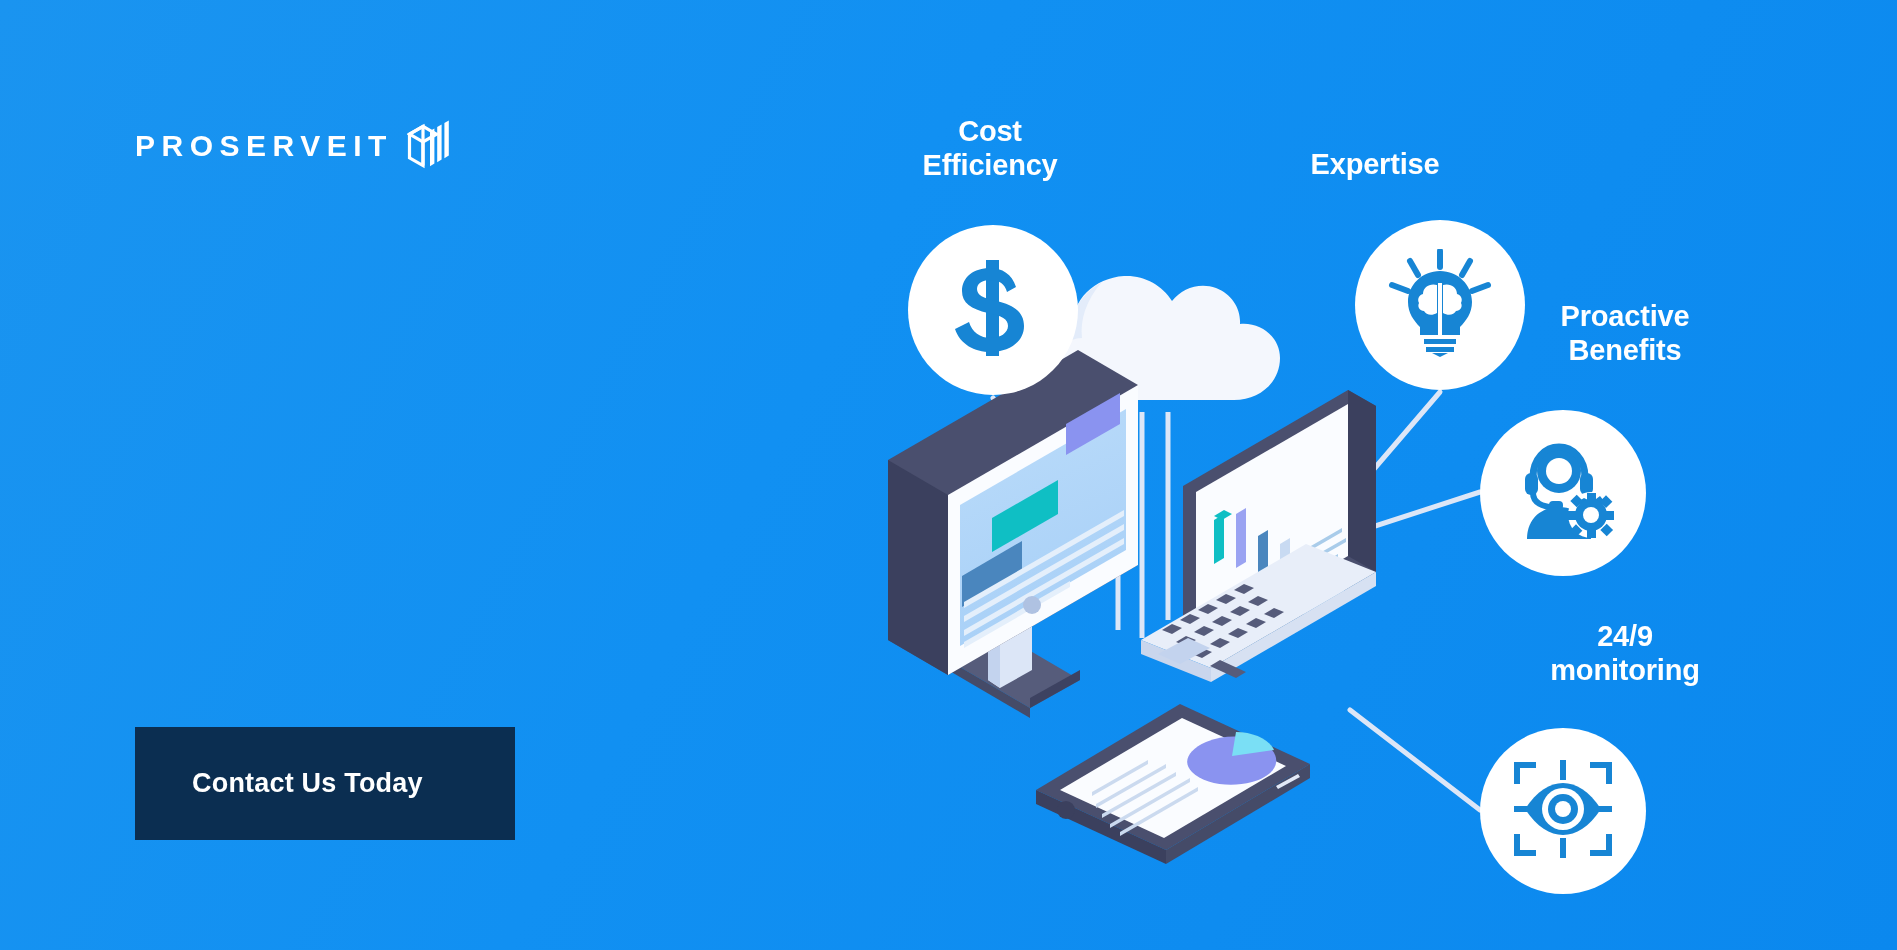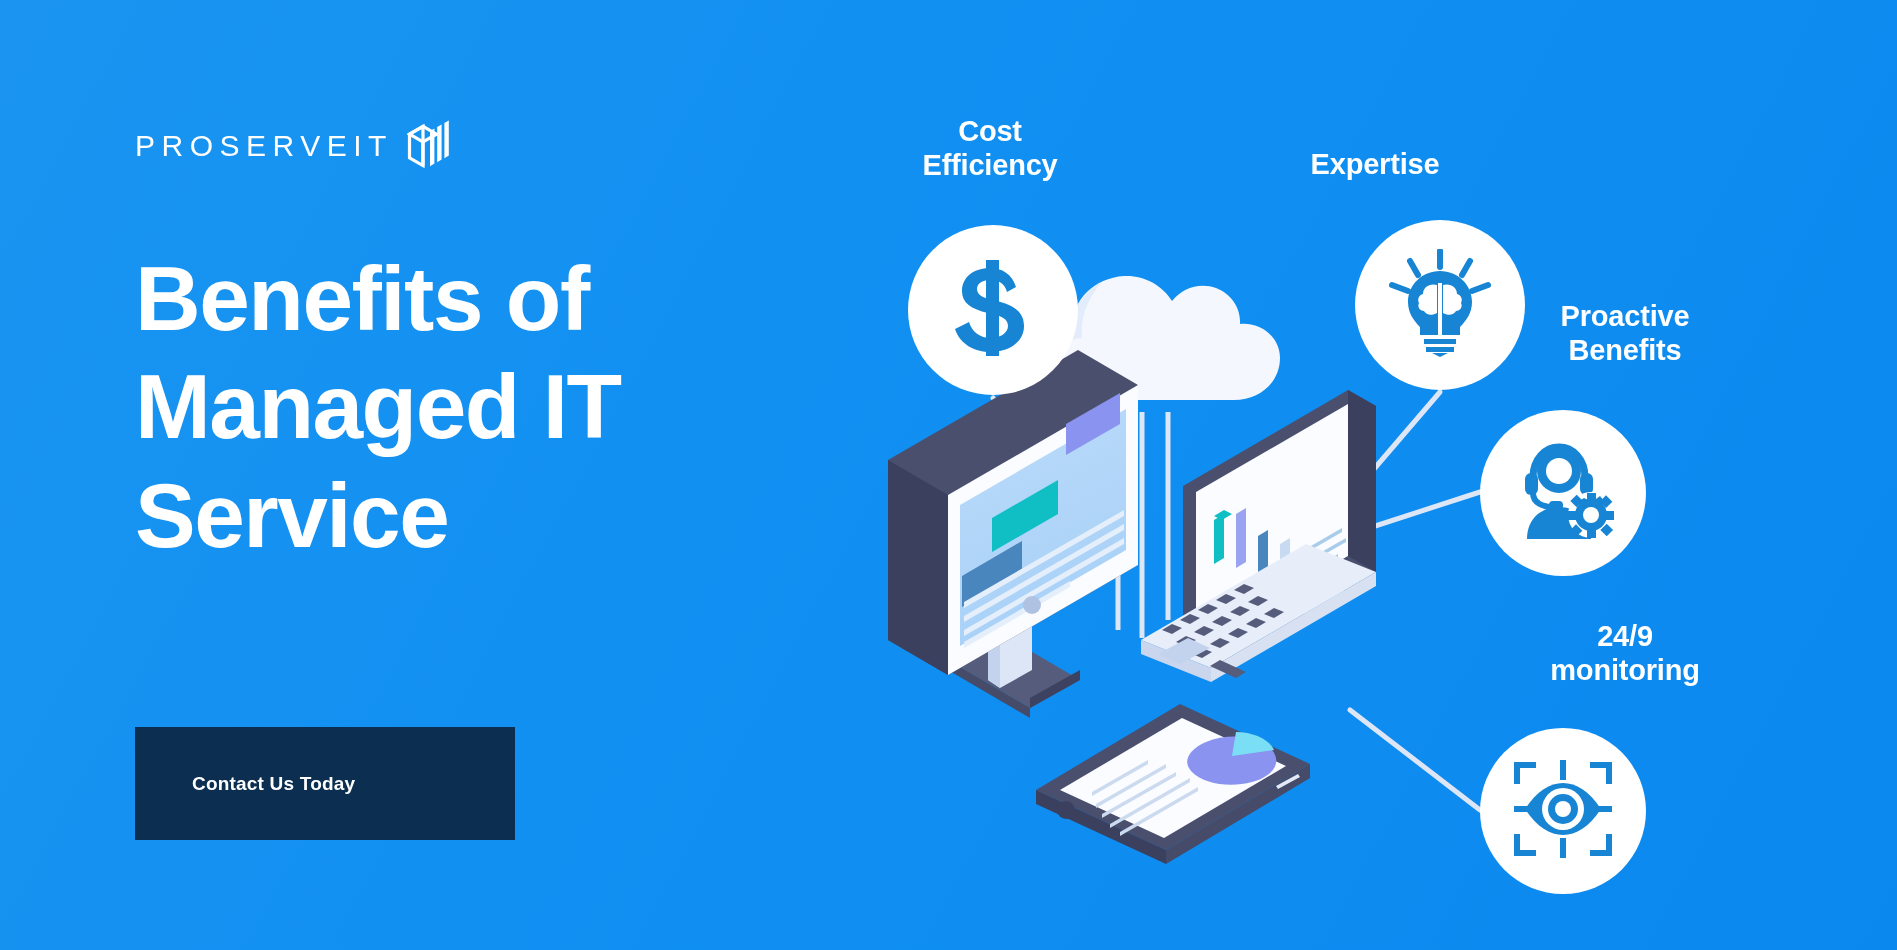--- a/index.html
+++ b/index.html
@@ -26,21 +26,21 @@
   #logo-lockup {
     position:absolute;
     left:5px; top:120px;
     display:flex;
     align-items:center;
     gap:14px;
   }
   #logo-wordmark {
     color:#ffffff;
     font-size:30px;
-    font-weight:400;
+    font-weight:700;
     letter-spacing:6.5px;
     line-height:1;
     white-space:nowrap;
   }
   #logo-mark { display:block; }
 
   #headline {
     position:absolute;
     left:5px; top:245px;
     width:660px;
@@ -56,21 +56,21 @@
     left:5px; top:727px;
     width:380px; height:113px;
     background:#0B2E51;
     border:none;
     display:flex;
     align-items:center;
     cursor:pointer;
   }
   #cta-label {
     color:#ffffff;
-    font-size:19px;
+    font-size:27px;
     font-weight:bold;
     letter-spacing:0.2px;
     padding-left:57px;
     text-align:right;
   }
 
   
   #illustration {
     position:absolute;
     left:880px; top:0;
@@ -127,21 +127,20 @@
           <path d="M2.5 14.2 L16.0 6.4 L29.5 14.2 L16.0 22.0 Z" fill="none" stroke="#ffffff" stroke-width="3.2"></path>
           <path d="M16.0 22.0 L16.0 45.6" fill="none" stroke="#ffffff" stroke-width="3.2"></path>
 
           <path d="M23.0 11.0 L27.4 8.4 L27.4 43.6 L23.0 46.2 Z" fill="#ffffff"></path>
           <path d="M30.2 7.0 L34.6 4.4 L34.6 39.6 L30.2 42.2 Z" fill="#ffffff"></path>
           <path d="M37.4 3.0 L41.8 0.4 L41.8 35.6 L37.4 38.2 Z" fill="#ffffff"></path>
         </svg>
       </span>
     </div>
 
-    <h1 id="headline">Benefits of Managed IT Service</h1>
 
     <button id="cta-button">
       <span id="cta-label">Contact Us Today</span>
     </button>
 
   </div>
 
   <div id="illustration">
 
     <svg id="svg-scene" viewBox="0 0 1017 950" aria-hidden="true">

